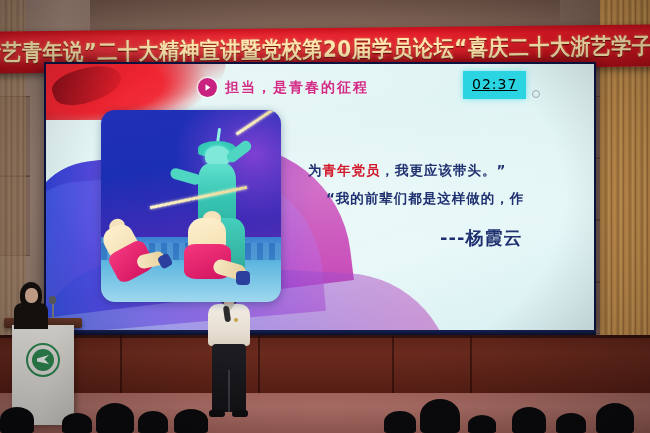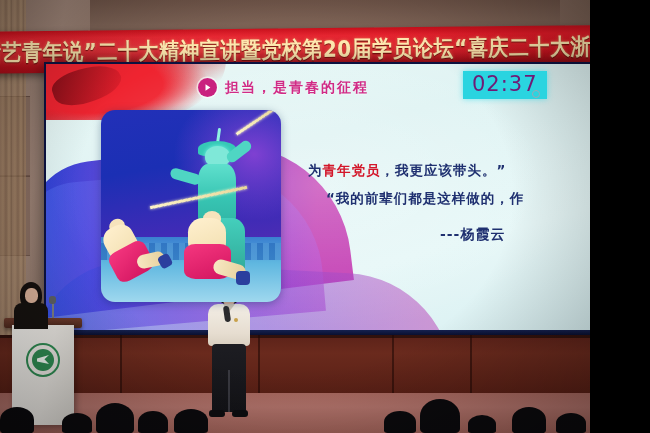--- a/index.html
+++ b/index.html
@@ -3,21 +3,21 @@
 <meta charset="utf-8">
 <title>Auditorium Presentation</title>
 <style>
   * { margin:0; padding:0; box-sizing:border-box; }
   html,body { background:#000; }
   body {
     font-family:"Liberation Sans", sans-serif;
   }
   #scene {
     position:relative;
-    width:590px; height:433px;
+    width:650px; height:433px;
     overflow:hidden;
     background:#6b5049;
   }
 
   
   .wall-left {
     position:absolute; left:0; top:0; width:90px; height:433px;
     background:linear-gradient(100deg,#8d7468 0%,#9c8376 40%,#7d6458 100%);
   }
   .wall-right {
@@ -154,22 +154,22 @@
   
   .timer {
     position:absolute; left:417px; top:7px;
     background:#2ad4e0;
     padding:2px 9px 3px 9px;
     z-index:8;
     box-shadow:0 0 6px rgba(40,220,235,.6);
   }
   .timer-text {
     font-family:"DejaVu Sans", sans-serif;
-    font-size:21px; line-height:23px; font-weight:normal;
-    color:#701a75; letter-spacing:1px;
+    font-size:14px; line-height:23px; font-weight:normal;
+    color:#000000; letter-spacing:1px;text-decoration:underline;
   }
   .timer-dot {
     position:absolute; left:486px; top:26px;
     width:8px; height:8px; border-radius:50%;
     border:1px solid #9aa9b5; background:transparent; z-index:8;
   }
 
   
   .photo {
     position:absolute; left:55px; top:46px; width:180px; height:192px;
@@ -267,21 +267,21 @@
     font-family:"DejaVu Sans", sans-serif;
     font-size:13.5px; line-height:28px;
     color:#1f3070; font-weight:bold;
     letter-spacing:1px; white-space:nowrap;
   }
   .quote-l1 { padding-left:18px; }
   .quote-hl { color:#d3172a; }
   .quote-attr {
     margin-top:14px; padding-left:132px;
     font-family:"DejaVu Sans", sans-serif;
-    font-size:14px; color:#1f3070; font-weight:bold; letter-spacing:1px;
+    font-size:18px; color:#1f3070; font-weight:bold; letter-spacing:1px;
   }
 
   
   .screen-edge-b {
     position:absolute; left:44px; top:330px; width:552px; height:5px;
     background:linear-gradient(180deg,#16214f,#0a1030);
   }
 
   
   .stage-back {

